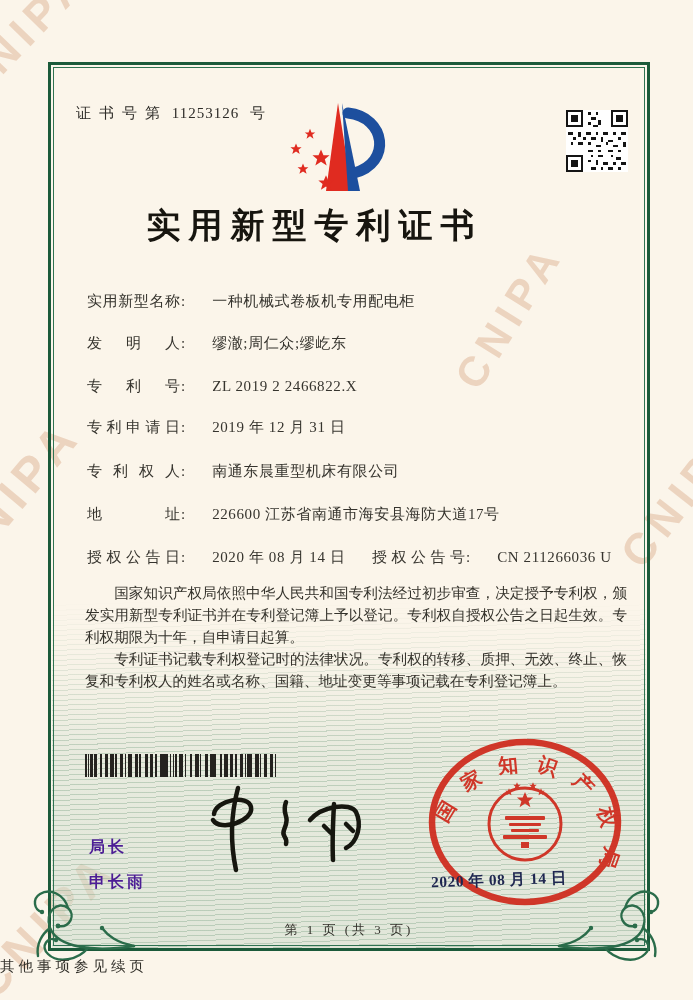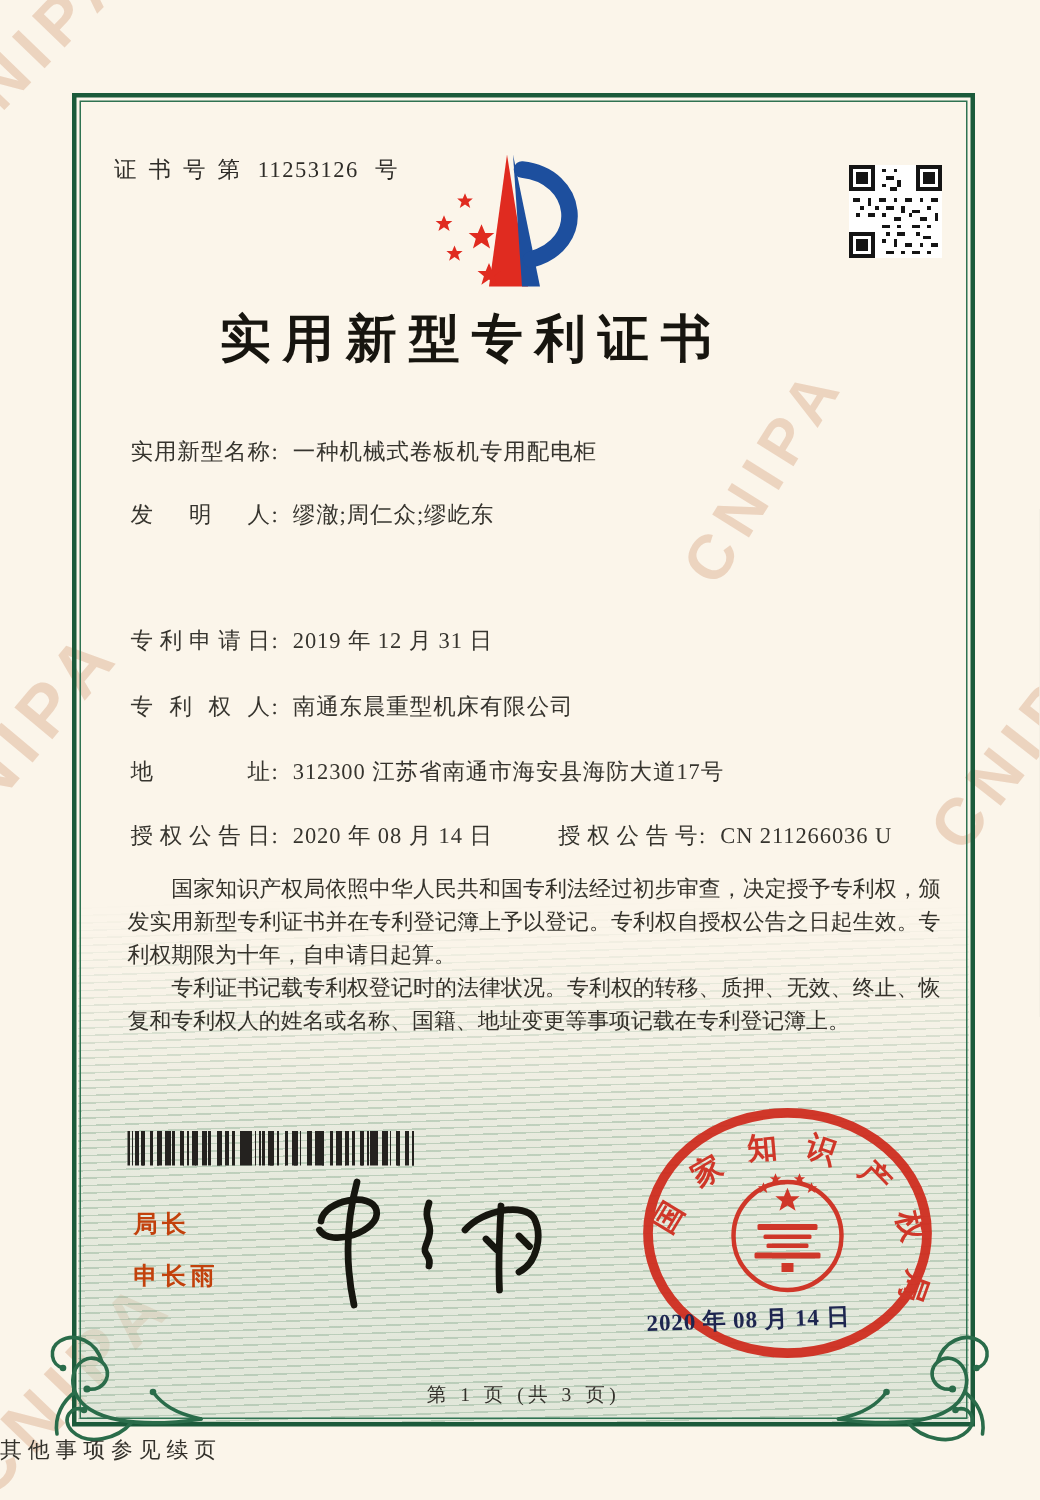--- a/index.html
+++ b/index.html
@@ -35,36 +35,36 @@
   .cert-no .suf{margin-left:7px;}
   .logo{position:absolute;left:276px;top:99px;}
   .qr{position:absolute;left:566px;top:110px;width:62px;height:62px;}
   .title{
     position:absolute;left:48px;top:203px;width:533px;text-align:center;
     font-size:34px;font-weight:700;letter-spacing:8px;color:#17150f;
   }
   .field-row{position:absolute;left:87px;width:545px;font-size:15px;color:#36342e;white-space:nowrap;}
   .flabel{display:inline-block;width:93px;text-align:justify;text-align-last:justify;}
   .fcolon{margin:0 10px 0 1px;}
-  .fvalue{letter-spacing:.6px;}
+  .fvalue{letter-spacing:.6px;margin-left:17px;}
   .grant-no-pair{position:absolute;left:285px;top:0;}
   .paras{
     position:absolute;left:85px;top:583px;width:542px;
     font-size:14.6px;line-height:22px;color:#34322b;text-align:justify;
   }
   .paras p{margin:0;text-indent:2em;font-family:Liberation Mono, monospace;}
   .barcode{
     position:absolute;left:85px;top:754px;width:194px;height:23px;
     background-image:
       repeating-linear-gradient(90deg,#24221f 0 2px,rgba(0,0,0,0) 2px 5px,#24221f 5px 8px,rgba(0,0,0,0) 8px 10px,#24221f 10px 11px,rgba(0,0,0,0) 11px 15px),
       repeating-linear-gradient(90deg,rgba(0,0,0,0) 0 3px,#24221f 3px 4px,rgba(0,0,0,0) 4px 9px,#24221f 9px 12px,rgba(0,0,0,0) 12px 17px);
   }
   .director-label,.director-name{
     position:absolute;left:89px;font-family:"Liberation Sans",sans-serif;
-    font-weight:700;font-size:16px;color:#c2410c;letter-spacing:3px;
+    font-weight:700;font-size:16px;color:#4c1d95;letter-spacing:3px;margin-top:31px;
   }
   .director-label{top:806px;}
   .director-name{top:841px;}
   .signature{position:absolute;left:198px;top:774px;}
   .seal{position:absolute;left:425px;top:736px;opacity:.93;}
   .seal-date{
     position:absolute;left:431px;top:870px;font-size:15.5px;font-weight:700;
     color:#1e2650;letter-spacing:.5px;transform:rotate(-2deg);white-space:nowrap;
   }
   .page-num{position:absolute;left:48px;top:921px;width:602px;text-align:center;font-size:13px;color:#33312b;letter-spacing:3px;}
@@ -164,28 +164,31 @@
     </svg>
 
     <div class="title">实用新型专利证书</div>
 
     <div class="field-row" style="top:292px;">
       <span class="flabel">实用新型名称</span><span class="fcolon">:</span><span class="fvalue">一种机械式卷板机专用配电柜</span>
     </div>
     <div class="field-row" style="top:334px;">
       <span class="flabel">发明人</span><span class="fcolon">:</span><span class="fvalue">缪澈;周仁众;缪屹东</span>
     </div>
+    <div class="field-row" style="top:377px;">
+      <span class="flabel">专利号</span><span class="fcolon">:</span><span class="fvalue">ZL 2019 2 2466822.X</span>
+    </div>
     <div class="field-row" style="top:418px;">
       <span class="flabel">专利申请日</span><span class="fcolon">:</span><span class="fvalue">2019 年 12 月 31 日</span>
     </div>
     <div class="field-row" style="top:462px;">
       <span class="flabel">专利权人</span><span class="fcolon">:</span><span class="fvalue">南通东晨重型机床有限公司</span>
     </div>
     <div class="field-row" style="top:505px;">
-      <span class="flabel">地址</span><span class="fcolon">:</span><span class="fvalue">312300 江苏省南通市海安县海防大道17号</span>
+      <span class="flabel">地址</span><span class="fcolon">:</span><span class="fvalue">226600 江苏省南通市海安县海防大道17号</span>
     </div>
     <div class="field-row" style="top:548px;">
       <span class="flabel">授权公告日</span><span class="fcolon">:</span><span class="fvalue">2020 年 08 月 14 日</span>
       <span class="grant-no-pair">
         <span class="flabel">授权公告号</span><span class="fcolon">:</span><span class="fvalue">CN 211266036 U</span>
       </span>
     </div>
 
     <div class="paras">
       <p>国家知识产权局依照中华人民共和国专利法经过初步审查，决定授予专利权，颁发实用新型专利证书并在专利登记簿上予以登记。专利权自授权公告之日起生效。专利权期限为十年，自申请日起算。</p>

